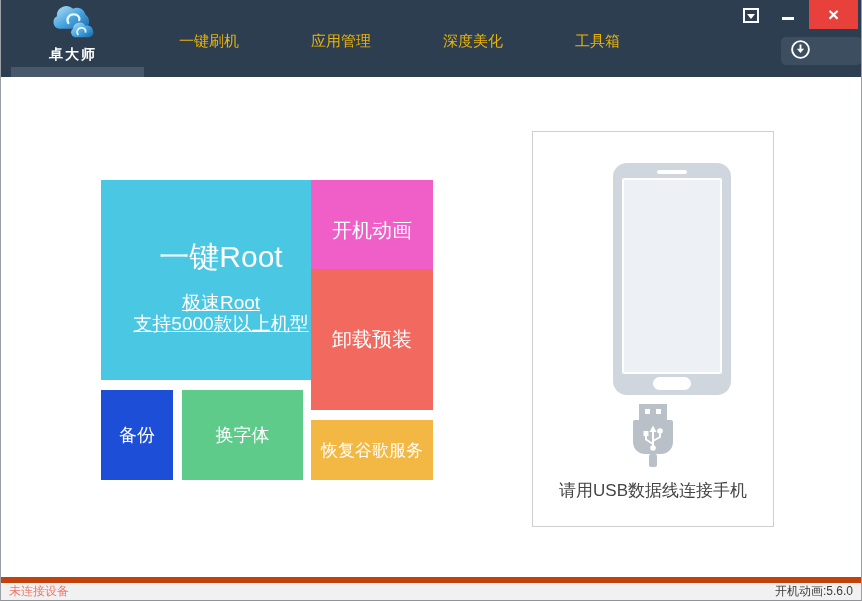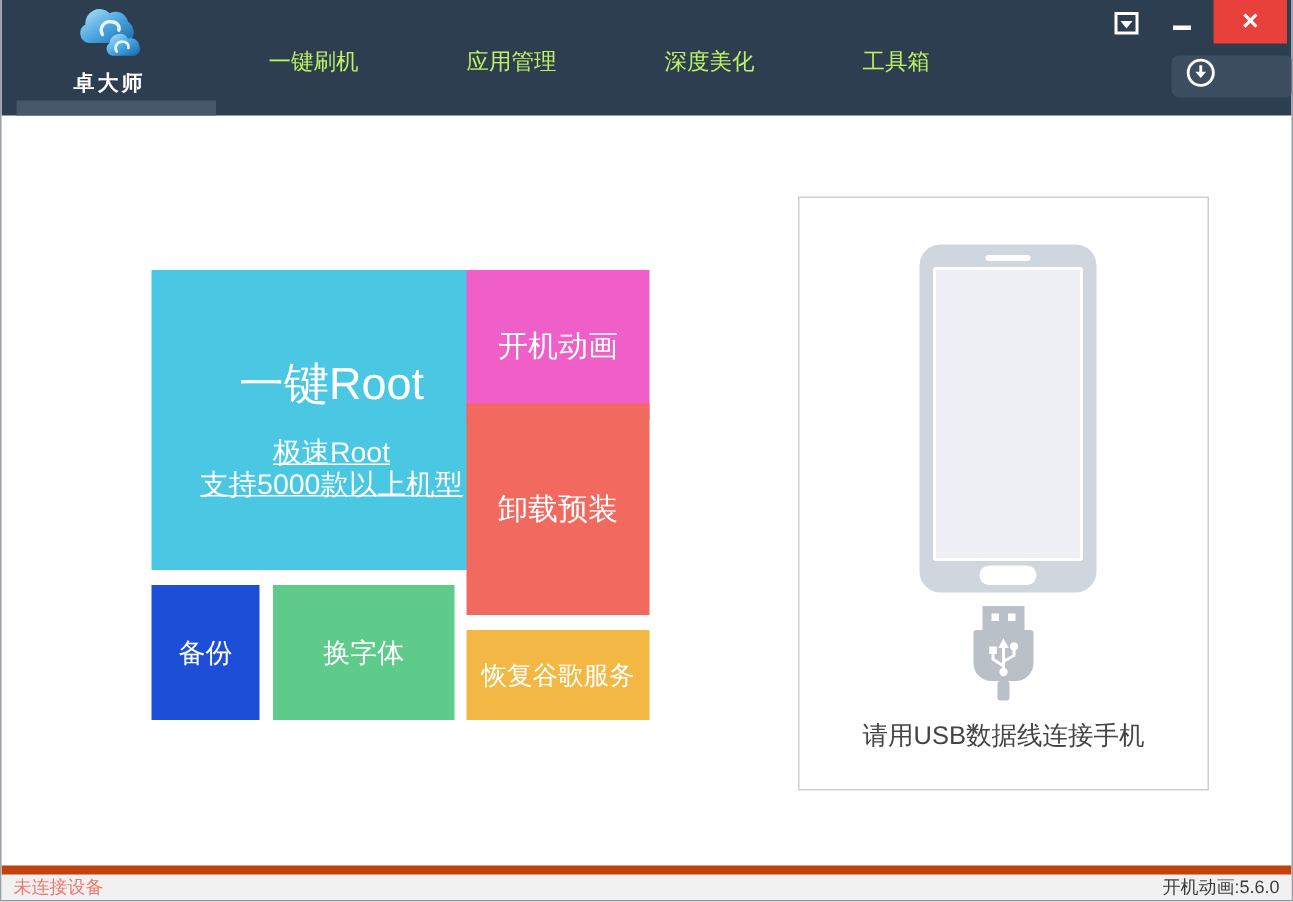--- a/index.html
+++ b/index.html
@@ -13,21 +13,21 @@
   }
 
   
   .header{ position:absolute; top:0; left:0; right:0; height:77px; background:#2d3e50; }
   .tab-indicator{ position:absolute; left:10px; bottom:0; width:133px; height:10px; background:#47586a; }
 
   .logo{ position:absolute; left:48px; top:5px; width:80px; display:flex; flex-direction:column; align-items:flex-start; }
   .logo-text{ color:#fff; font-size:14px; font-weight:bold; letter-spacing:2px; margin-top:1px; white-space:nowrap; }
 
   .nav{ position:absolute; left:178px; top:32px; display:flex; gap:72px; }
-  .nav-item{ color:#bef264; font-size:15px; cursor:pointer; white-space:nowrap; }
+  .nav-item{ color:#eab308; font-size:15px; cursor:pointer; white-space:nowrap; }
 
   .btn-skin{ position:absolute; left:742px; top:8px; width:16px; height:15px; border:2px solid #fff;
              display:flex; align-items:center; justify-content:center; cursor:pointer; }
   .btn-skin .tri{ width:0; height:0; border-left:4px solid transparent; border-right:4px solid transparent; border-top:5px solid #fff; margin-top:1px; }
   .btn-min{ position:absolute; left:778px; top:8px; width:18px; height:16px; cursor:pointer; }
   .btn-min .bar{ position:absolute; left:3px; top:9px; width:12px; height:3px; background:#fff; }
   .btn-close{ position:absolute; left:808px; top:0; width:49px; height:29px; background:#e8413b; color:#fff;
               display:flex; align-items:center; justify-content:center; font-size:19px; font-weight:bold; cursor:pointer; }
   .btn-download{ position:absolute; left:780px; top:37px; width:81px; height:28px; background:#3d4e60;
                  border-radius:5px; display:flex; align-items:center; padding-left:9px; cursor:pointer; }
@@ -38,21 +38,21 @@
               flex-direction:column; justify-content:flex-start; padding-top:56px; }
   .tile-root-title{ font-size:30px; line-height:42px; }
   .tile-root-sub{ font-size:19px; line-height:21px; margin-top:14px;text-decoration:underline; }
   .tile-boot{ left:310px; top:180px; width:122px; height:100px; background:#f05fc8; font-size:20px; }
   .tile-uninstall{ left:310px; top:269px; width:122px; height:141px; background:#f2695f; font-size:20px; }
   .tile-backup{ left:100px; top:390px; width:72px; height:90px; background:#1d4ed8; font-size:18px; }
   .tile-font{ left:181px; top:390px; width:121px; height:90px; background:#5ecb8b; font-size:18px; }
   .tile-google{ left:310px; top:420px; width:122px; height:60px; background:#f3b843; font-size:17px; }
 
   
-  .device-panel{ position:absolute; left:531px; top:131px; width:274px; height:396px; background:#fff; border:1px solid #cfcfcf; }
+  .device-panel{ position:absolute; left:531px; top:131px; width:242px; height:396px; background:#fff; border:1px solid #cfcfcf; }
   .phone{ position:absolute; left:80px; top:31px; width:118px; height:232px; background:#cfd6de; border-radius:14px; }
   .phone .speaker{ position:absolute; top:7px; left:50%; transform:translateX(-50%); width:30px; height:4px; background:#fff; border-radius:2px; }
   .phone .screen{ position:absolute; top:15px; left:9px; width:100px; height:196px; background:#edf1f5; border:2px solid #fff; border-radius:2px; }
   .phone .home{ position:absolute; bottom:5px; left:50%; transform:translateX(-50%); width:38px; height:13px; background:#fff; border-radius:7px; }
   .usb-wrap{ position:absolute; top:272px; left:50%; transform:translateX(-50%); }
   .panel-msg{ position:absolute; top:347px; left:0; width:100%; text-align:center; font-size:17px; color:#444; }
 
   
   .status-bar{ position:absolute; left:0; right:0; bottom:0; height:23px; background:#f1f1f1; border-top:6px solid #c2410c;
                display:flex; align-items:center; justify-content:space-between; padding:0 8px; font-size:12px; }

